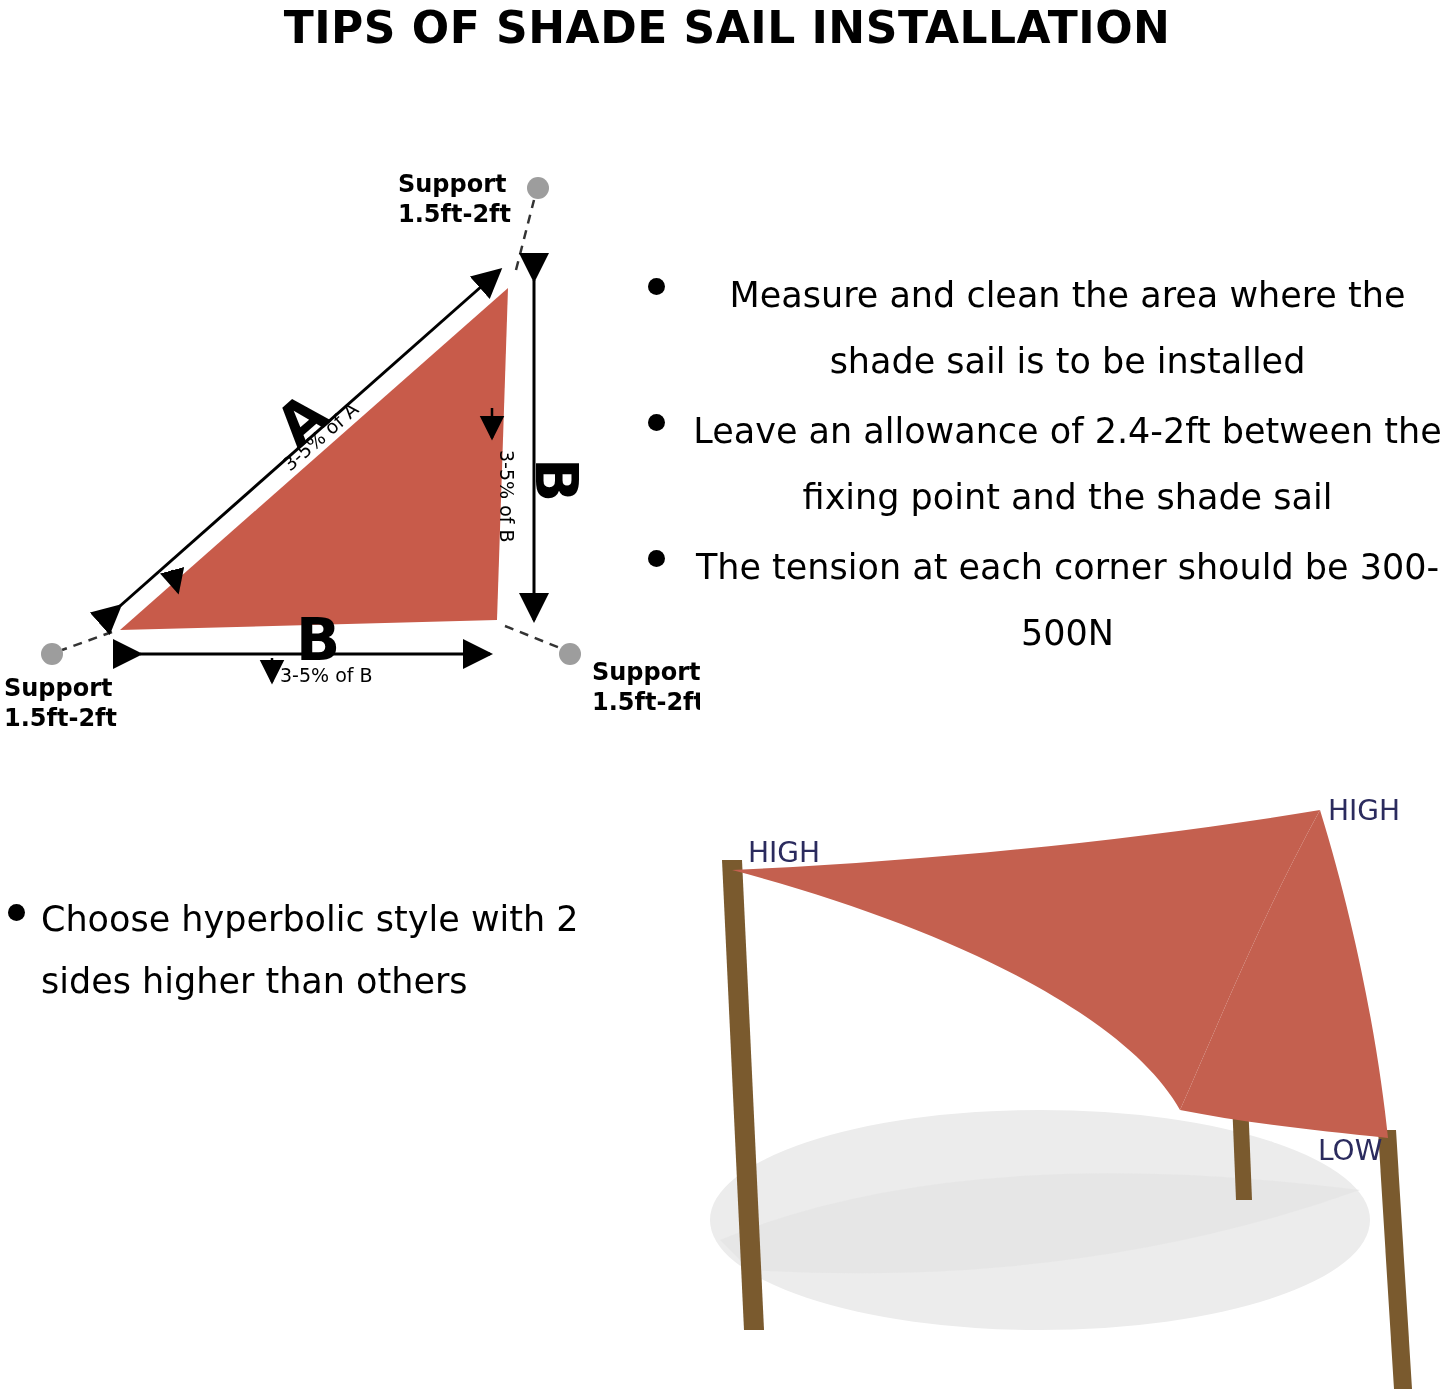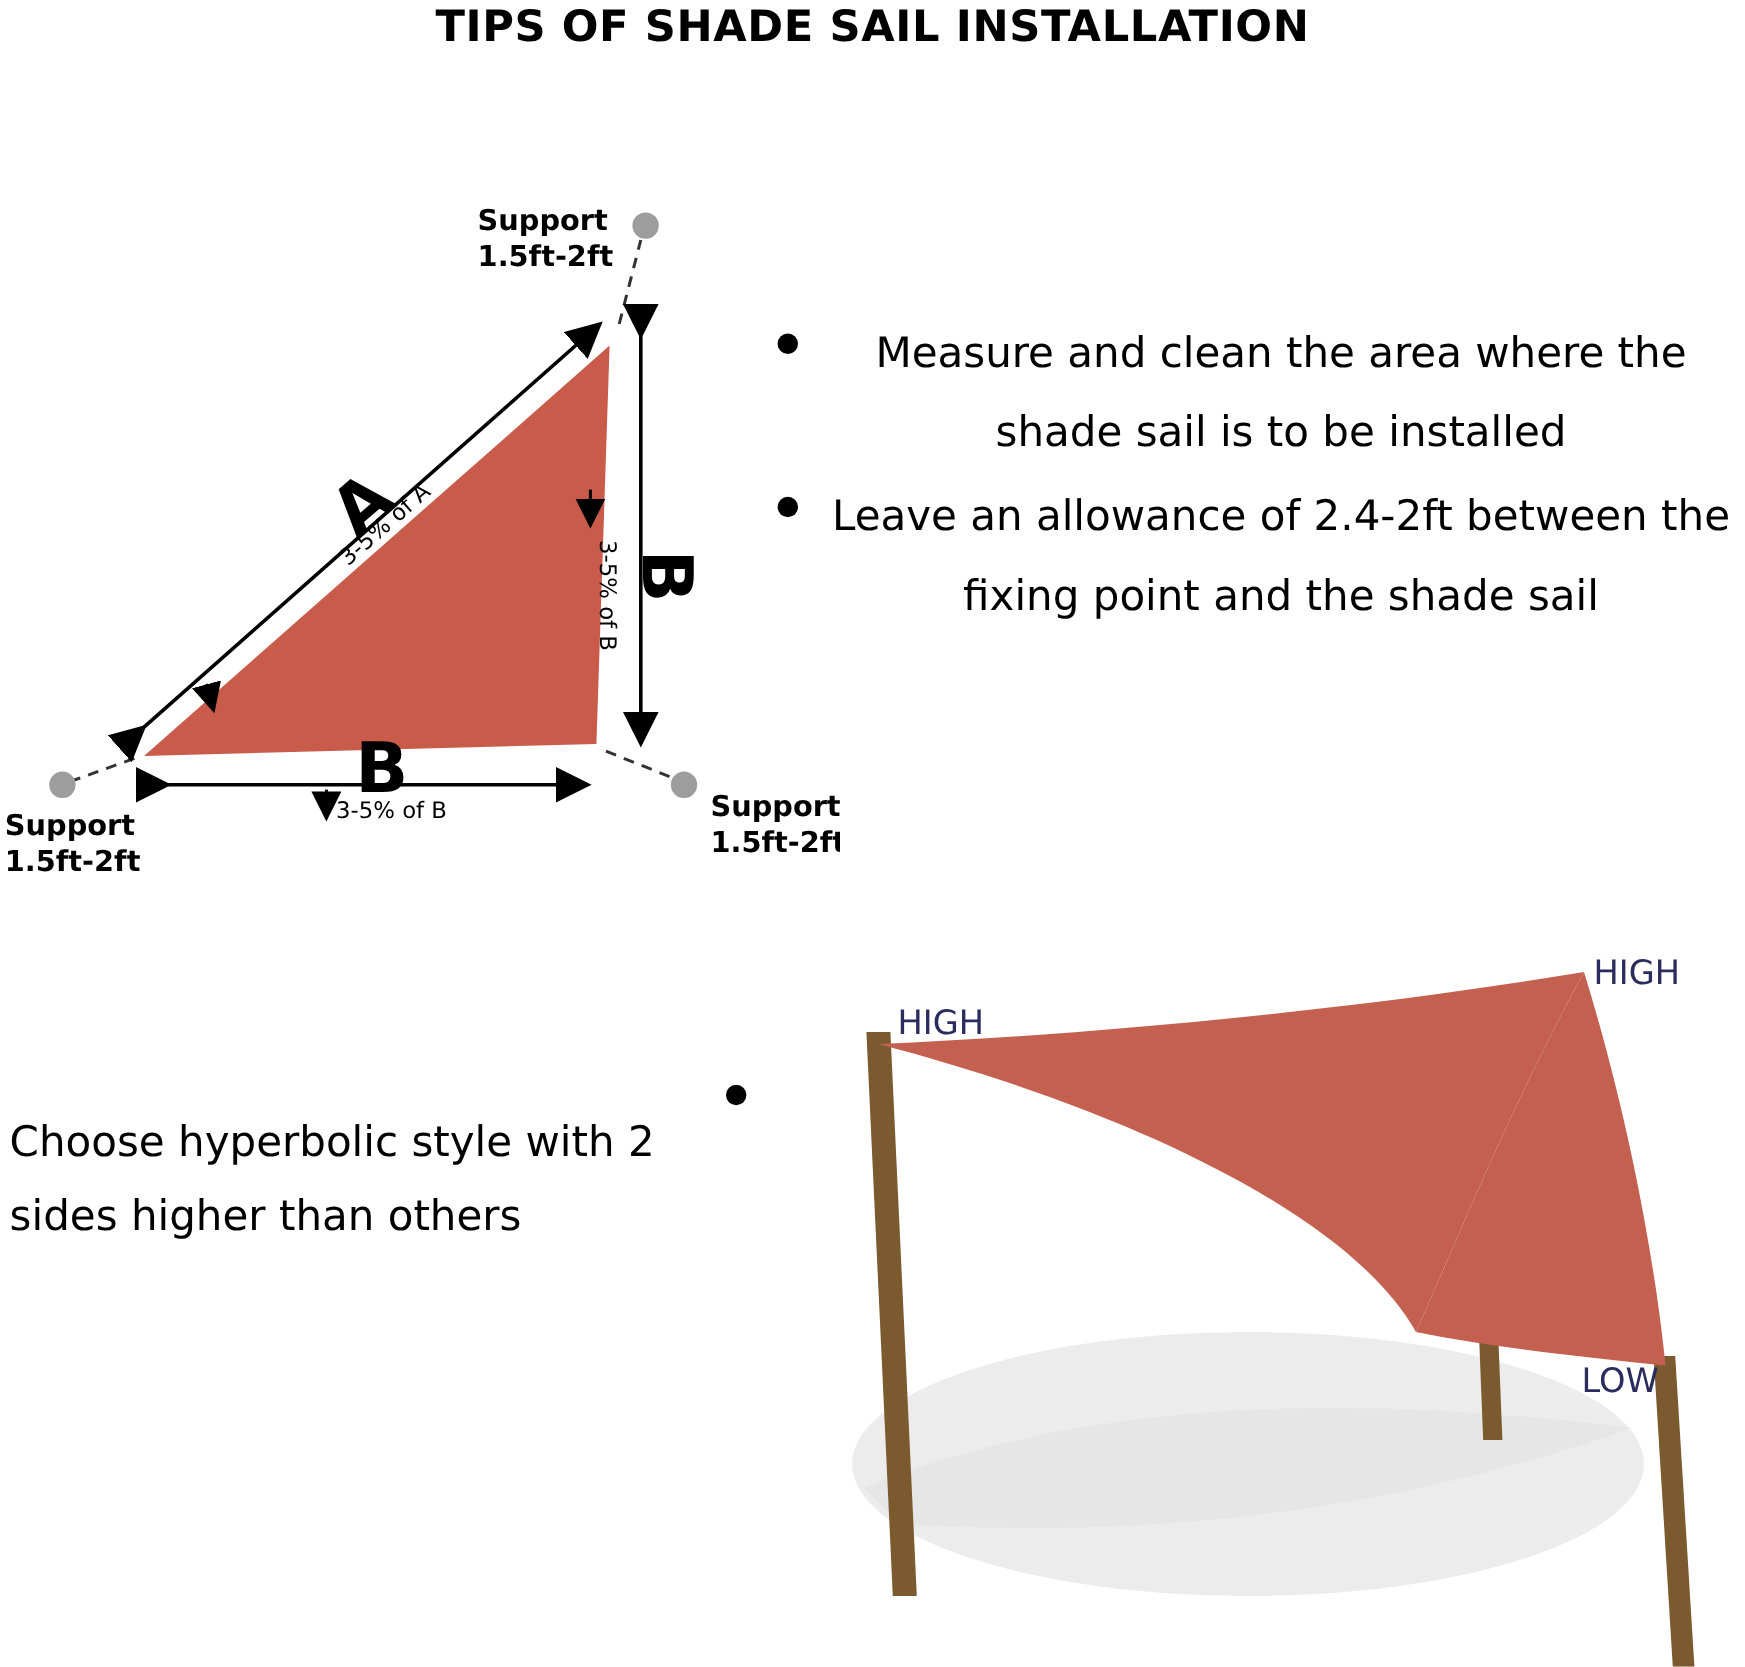--- a/index.html
+++ b/index.html
@@ -18,21 +18,21 @@
 
   
   #page-title {
     position: absolute;
     top: 2px;
     left: 0;
     width: 1454px;
     text-align: center;
     font-family: "DejaVu Sans", sans-serif;
     font-weight: bold;
-    font-size: 36px;
+    font-size: 44px;
     letter-spacing: 0.5px;
     color: #000;
     white-space: nowrap;
   }
 
   
   #diagram-triangle {
     position: absolute;
     left: 0px;
     top: 120px;
@@ -71,23 +71,22 @@
 
   
   #tips-list-bottom {
     position: absolute;
     left: 8px;
     top: 888px;
     width: 630px;
   }
   #tips-list-bottom .bullet-row {
     display: flex;
-    align-items: flex-end;
+    align-items: flex-start;
     margin-bottom: 2px;
-    flex-direction: column;
   }
   #tips-list-bottom .dot {
     flex: 0 0 auto;
     width: 17px;
     height: 17px;
     border-radius: 50%;
     background: #000;
     margin-top: 16px;
     margin-right: 16px;
   }
@@ -170,20 +169,24 @@
 
 <div id="tips-list-top">
   <div class="bullet-row">
     <span class="dot"></span>
     <span class="txt">Measure and clean the area where the shade sail is to be installed</span>
   </div>
   <div class="bullet-row">
     <span class="dot"></span>
     <span class="txt">Leave an allowance of 2.4-2ft between the fixing point and the shade sail</span>
   </div>
+  <div class="bullet-row">
+    <span class="dot"></span>
+    <span class="txt">The tension at each corner should be 300-500N</span>
+  </div>
 </div>
 
 <div id="tips-list-bottom">
   <div class="bullet-row">
     <span class="dot"></span>
     <span class="txt">Choose hyperbolic style with 2 sides higher than others</span>
   </div>
 </div>
 
 <div id="diagram-sail">

